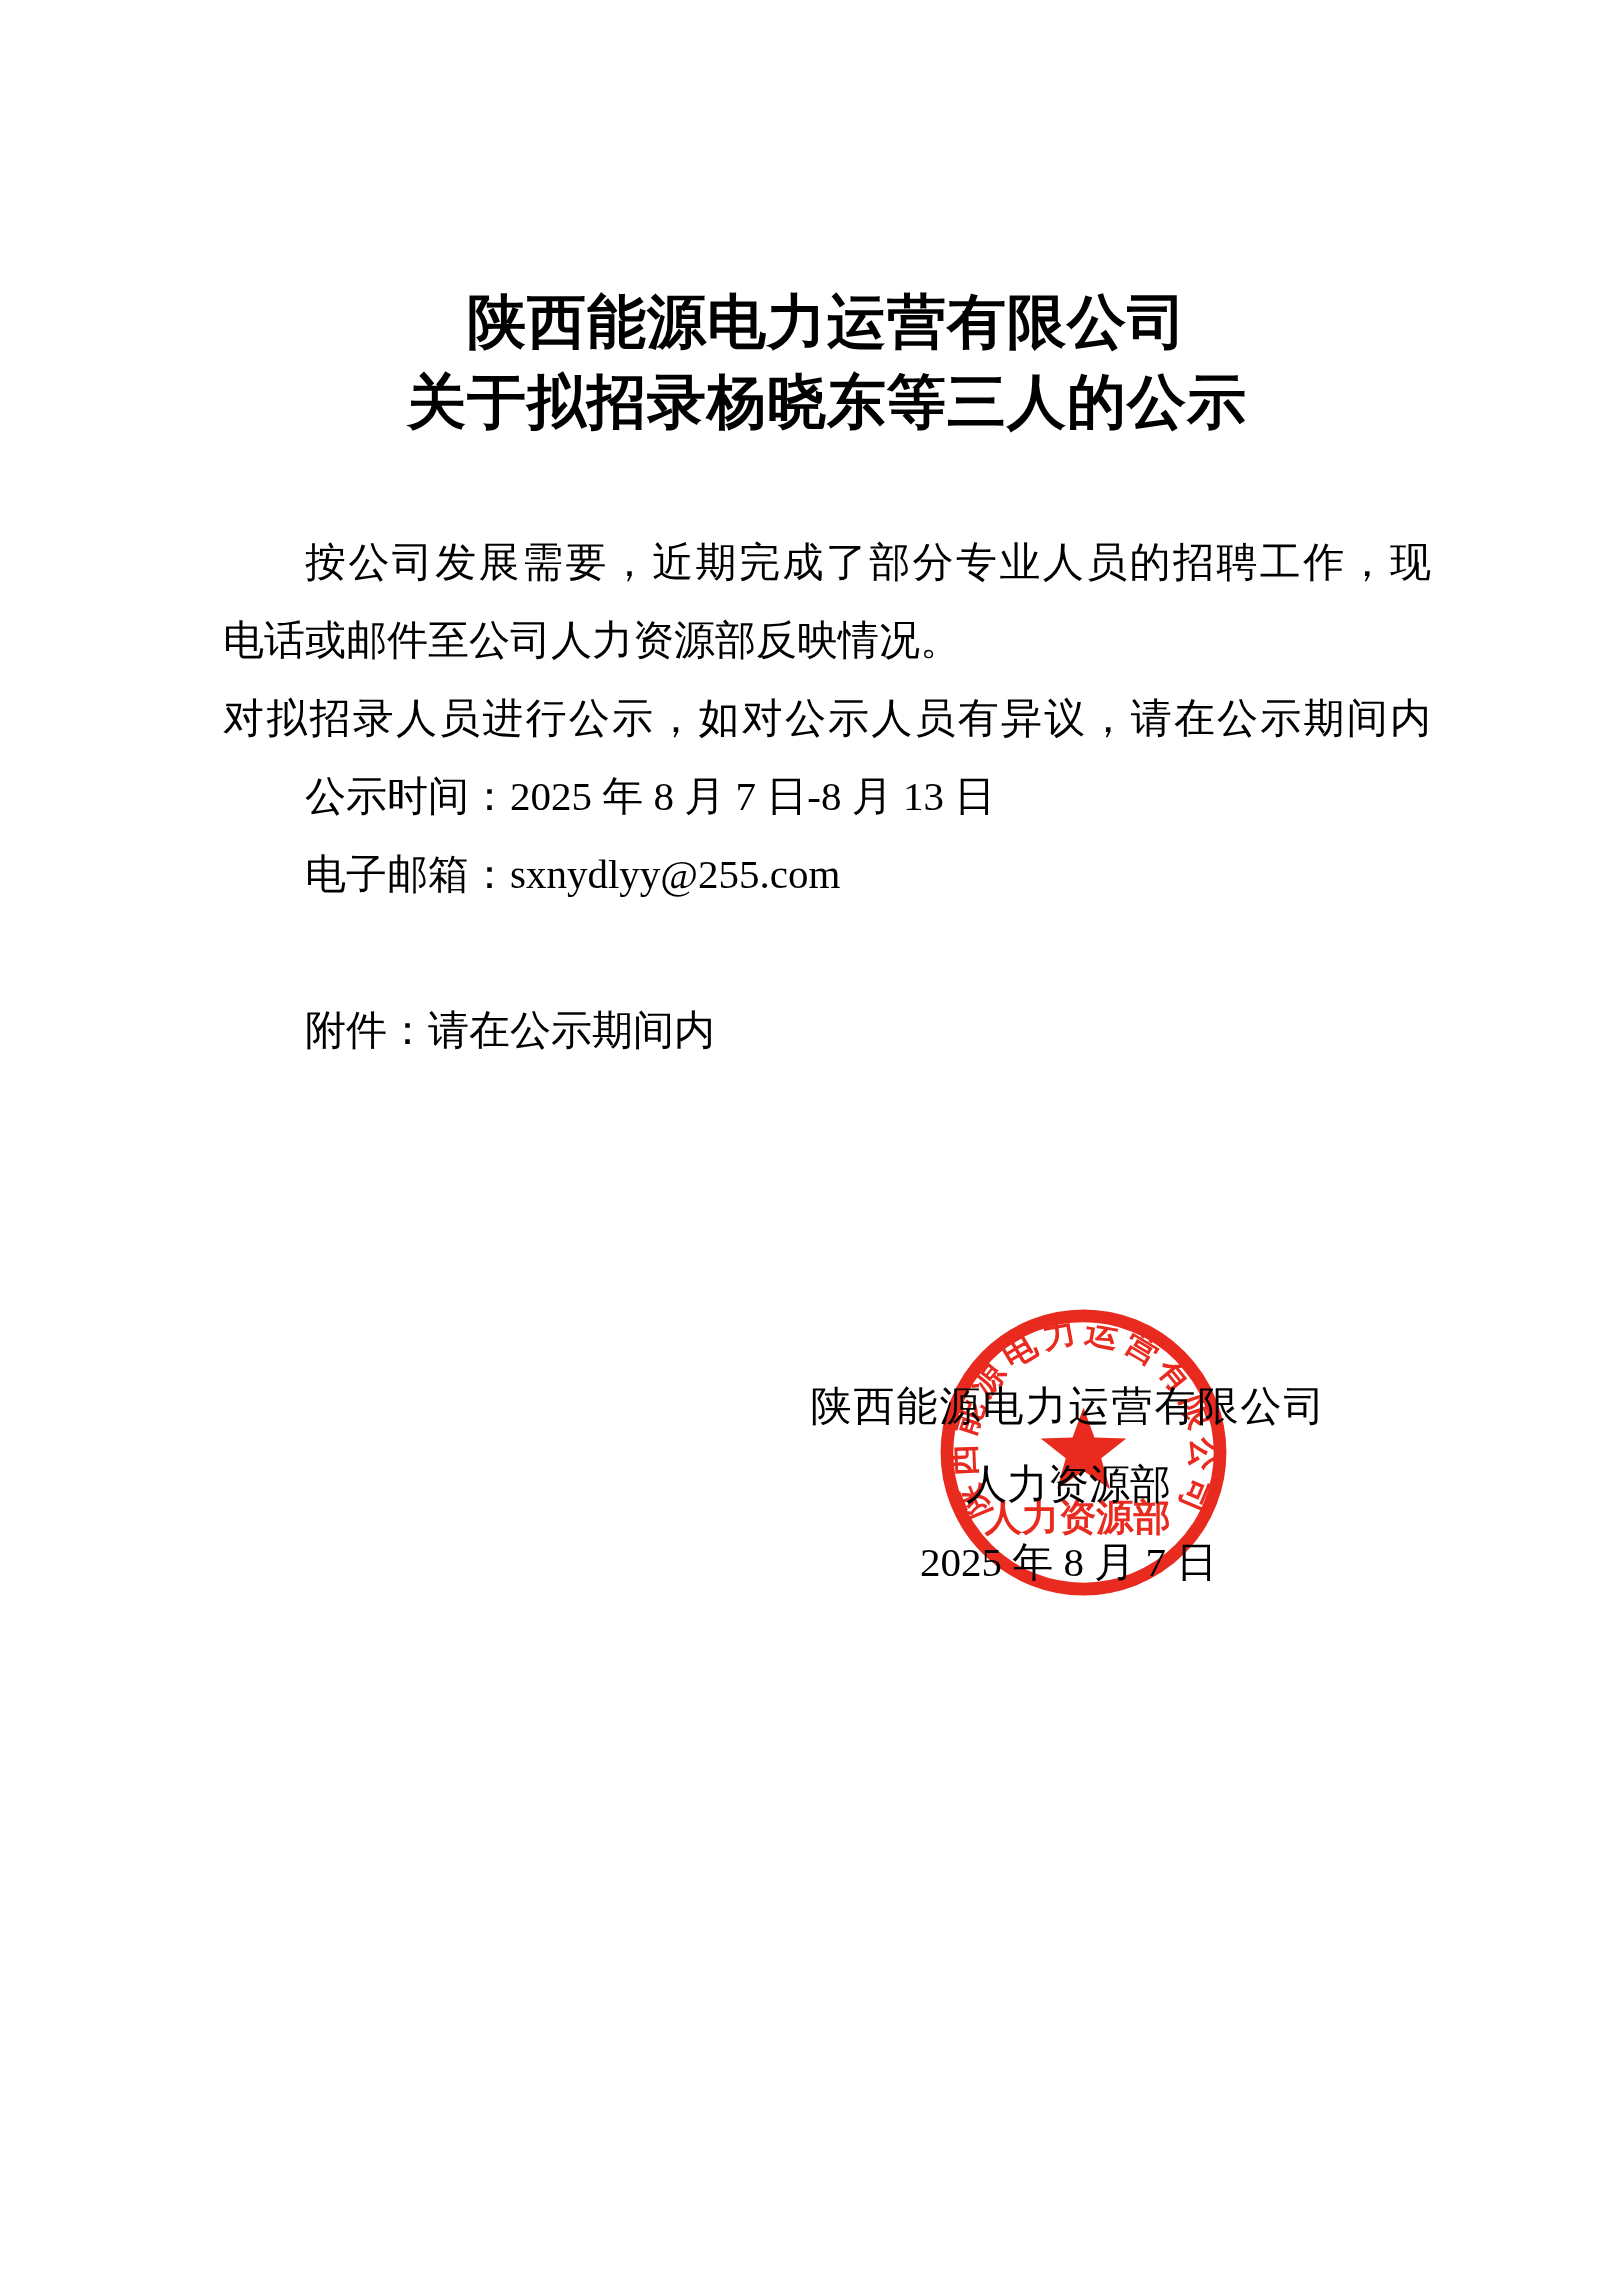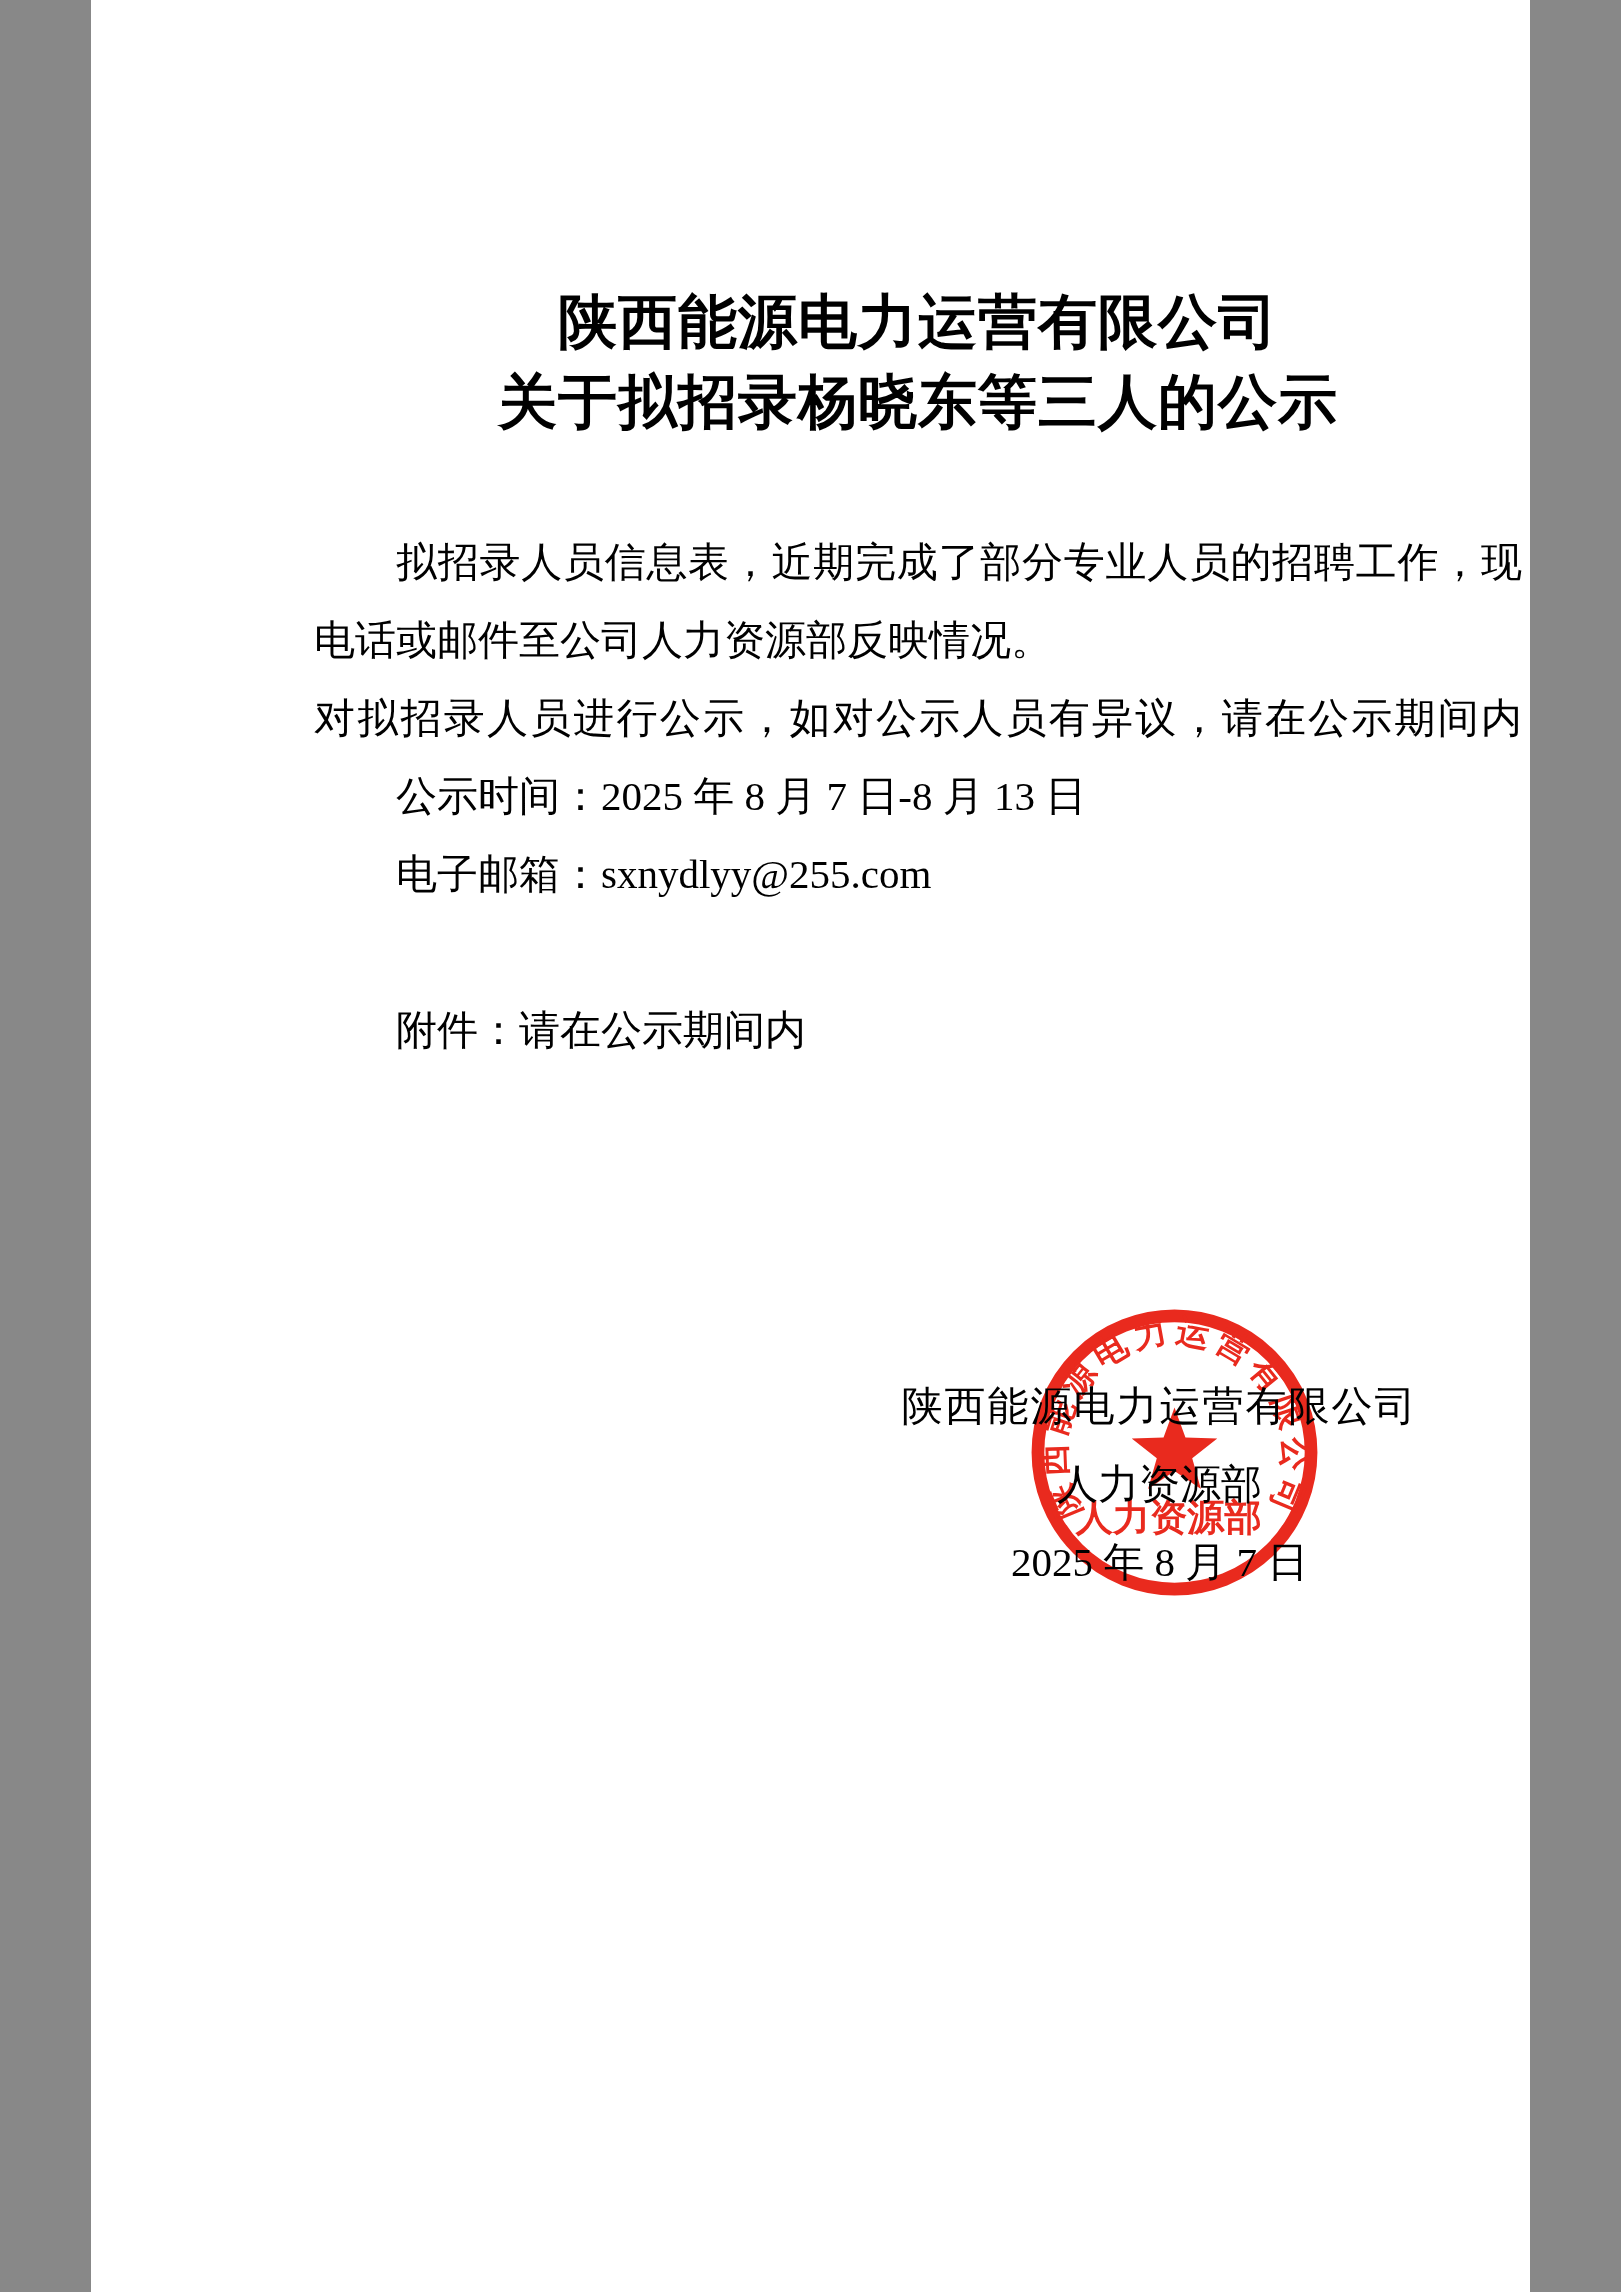--- a/index.html
+++ b/index.html
@@ -1,18 +1,18 @@
 <!DOCTYPE html>
 <html><head>
 <meta charset="utf-8">
 <style>
   html,body{margin:0;padding:0;background:#888;}
   .page{
     position:relative;
-    width:1439px;height:2293px;
+    width:1621px;height:2293px;
     background:#ffffff;
     margin:0 auto;
     overflow:hidden;
     font-family:"Liberation Serif","DejaVu Serif",serif;
     color:#000000;
   }
   .title-block{
     position:absolute;
     top:282px;left:223px;width:1208px;
     text-align:center;
@@ -62,21 +62,21 @@
 <body>
 
 <div class="page">
 
   <div class="title-block">
     <div>陕西能源电力运营有限公司</div>
     <div>关于拟招录杨晓东等三人的公示</div>
   </div>
 
   <div class="body-block">
-    <div class="para-line indent">拟招录人员信息表，近期完成了部分专业人员的招聘工作，现</div>
+    <div class="para-line indent">按公司发展需要，近期完成了部分专业人员的招聘工作，现</div>
     <div class="para-line last">电话或邮件至公司人力资源部反映情况。</div>
     <div class="para-line">对拟招录人员进行公示，如对公示人员有异议，请在公示期间内</div>
     <div class="info-line">公示时间：2025 年 8 月 7 日-8 月 13 日</div>
     <div class="info-line">电子邮箱：sxnydlyy@255.com</div>
     <div class="spacer-line"></div>
     <div class="info-line">附件：请在公示期间内</div>
   </div>
 
   <div class="signature-block">
     <div class="sig-company">陕西能源电力运营有限公司</div>

